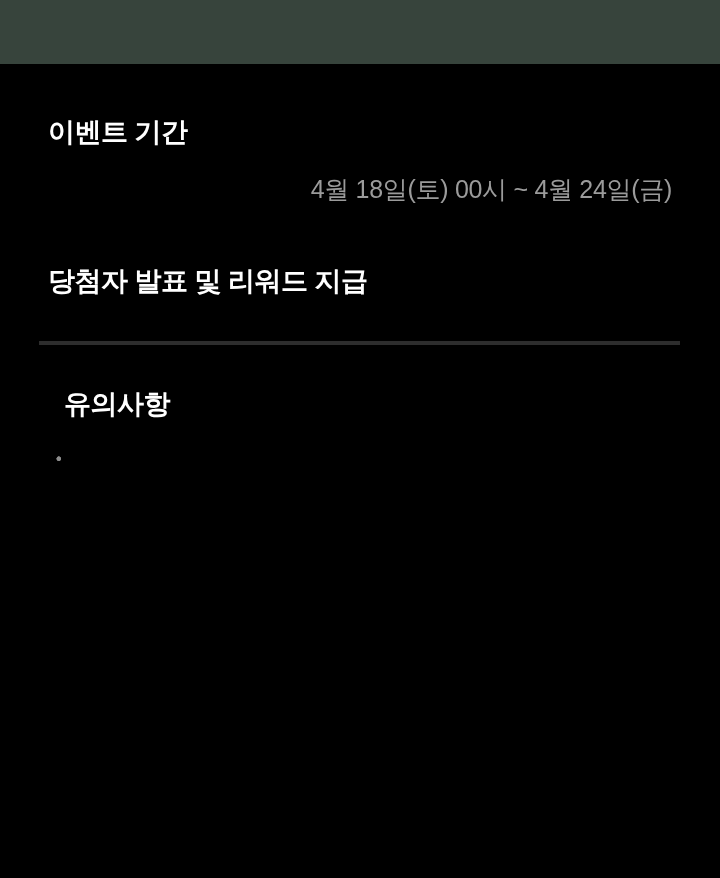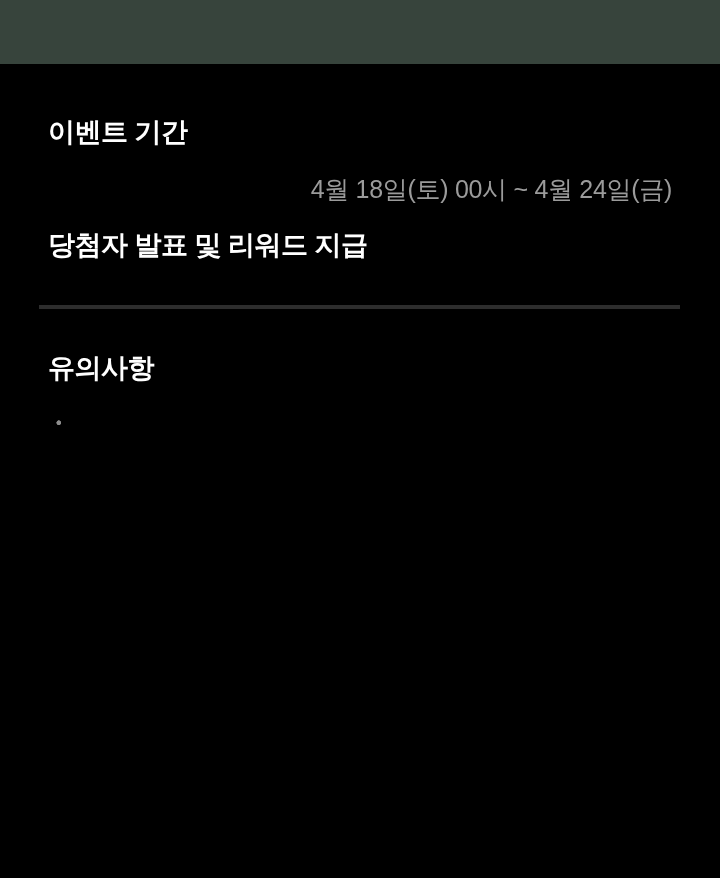--- a/index.html
+++ b/index.html
@@ -26,21 +26,21 @@
   .section-title {
     margin: 0;
     margin-top: 53px;
     color: #ffffff;
     font-size: 27px;
     font-weight: 700;
     line-height: 30px;
     letter-spacing: -0.5px;
   }
   .section-title.second {
-    margin-top: 26px;
+    margin-top: 62px;
   }
   .section-body {
     margin: 0;
     margin-top: 27px;
     color: #9b9b9b;
     font-size: 25px;
     font-weight: 400;
     line-height: 30px;
     letter-spacing: -0.3px;
     text-align: right;
@@ -48,21 +48,21 @@
   .divider {
     border: none;
     margin: 0;
     margin-top: 45px;
     margin-left: 39px;
     margin-right: 40px;
     height: 4px;
     background: #2d2d2d;
   }
   .notice-title {
-    margin: 0;
+    margin: 16px;
     margin-top: 44px;
     color: #ffffff;
     font-size: 27px;
     font-weight: 700;
     line-height: 30px;
     letter-spacing: -0.5px;
   }
   .notice-list {
     list-style: none;
     margin: 0;

